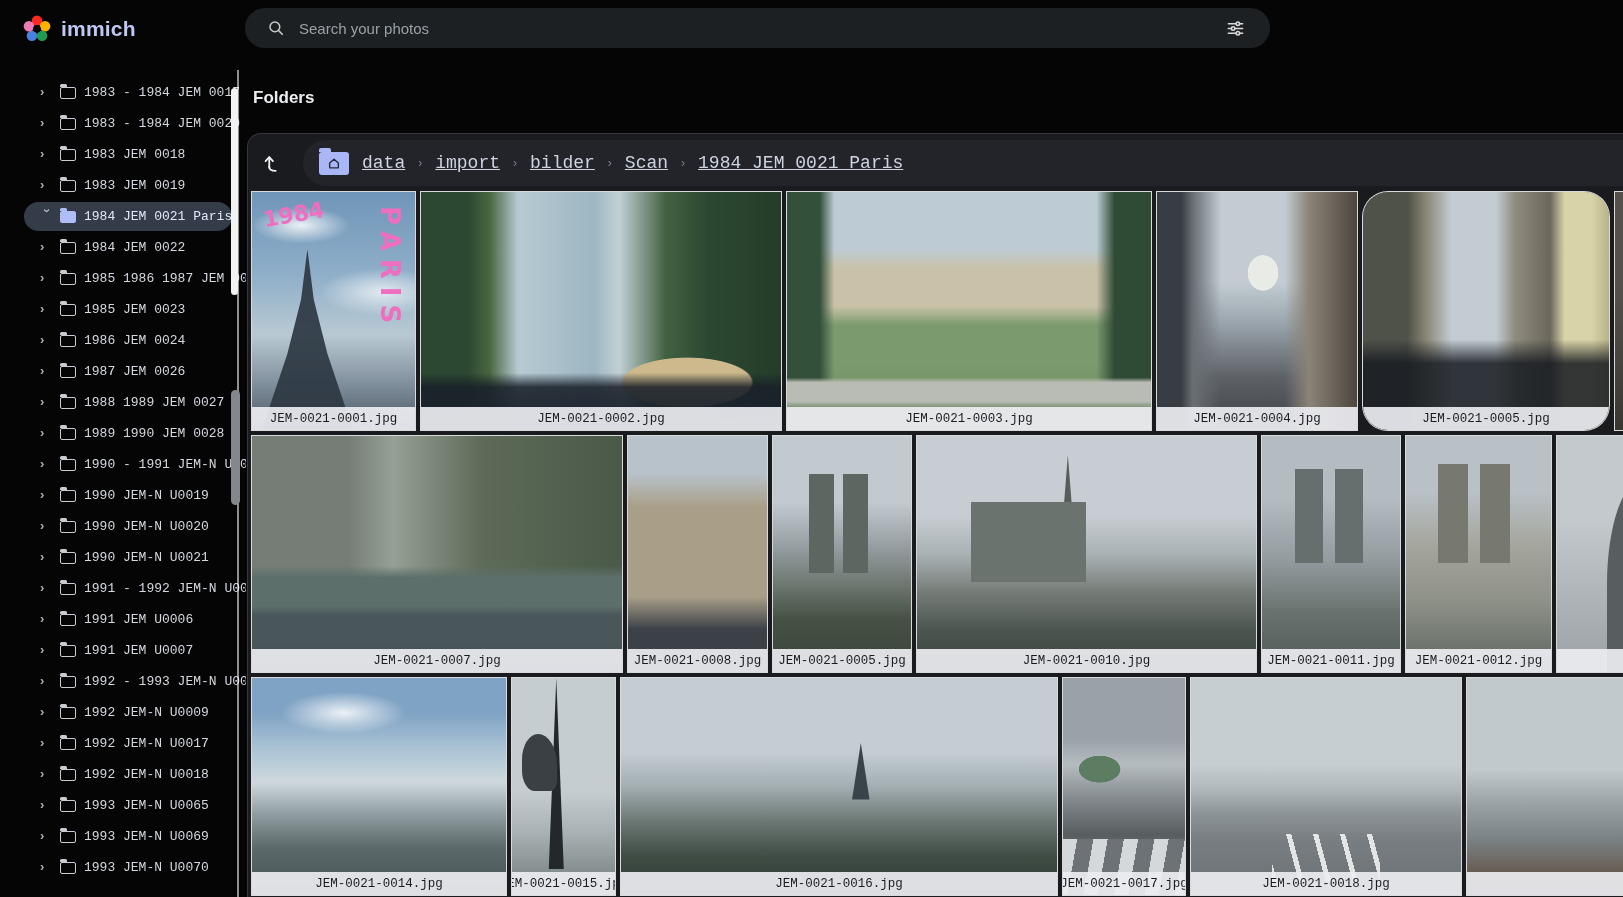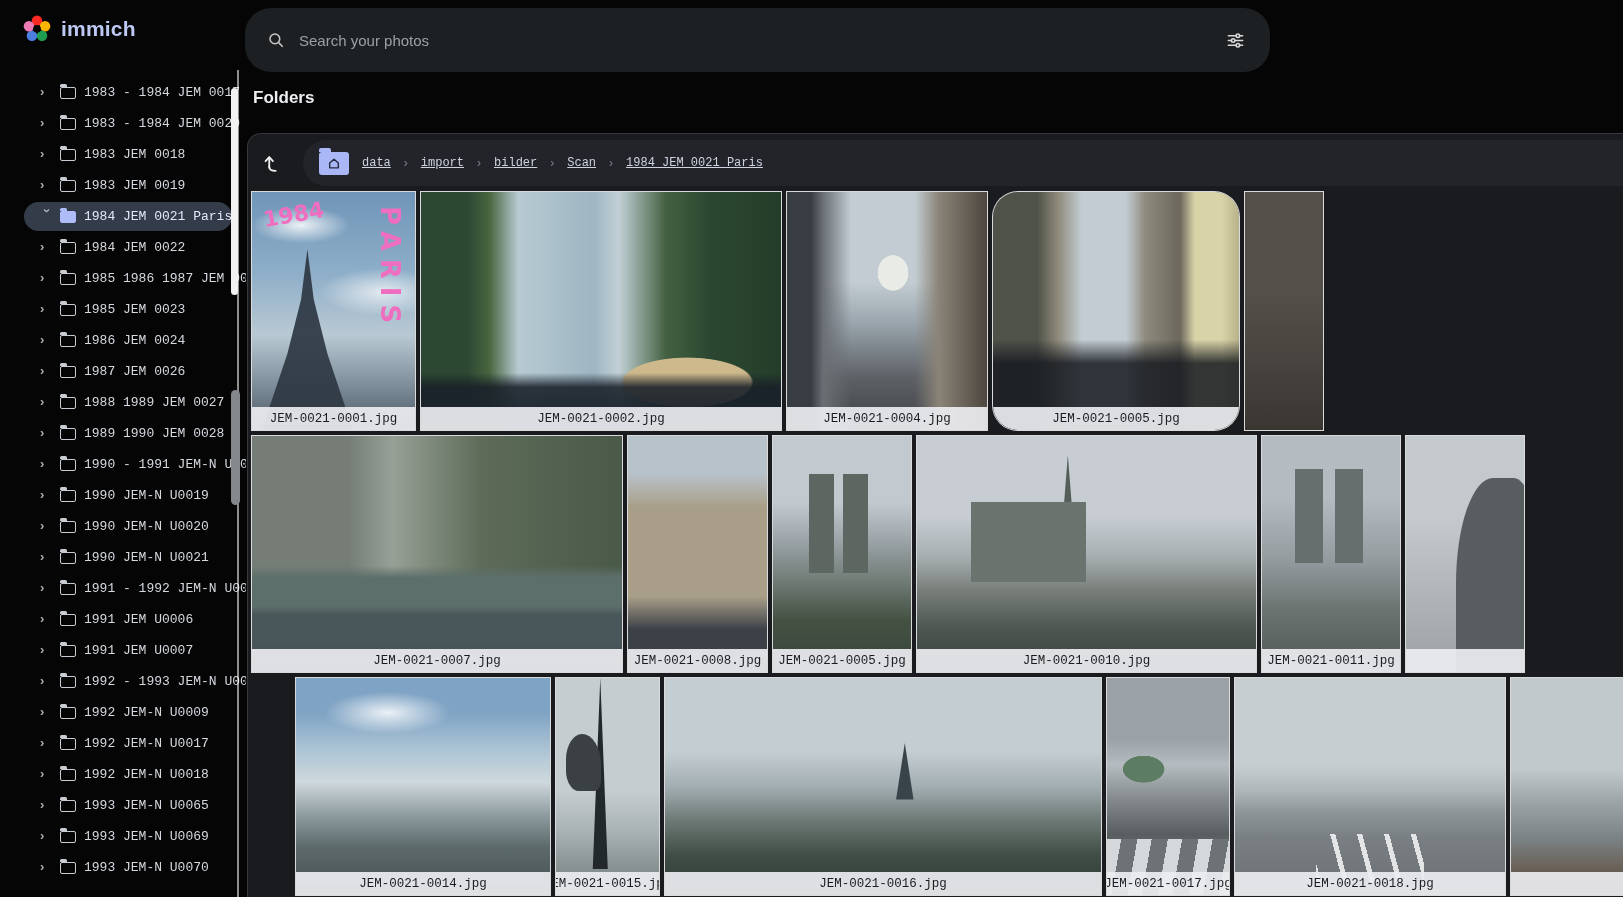--- a/index.html
+++ b/index.html
@@ -3,21 +3,21 @@
 <meta charset="utf-8">
 <style>
   * { box-sizing: border-box; margin: 0; padding: 0; }
   html,body { width:1623px; height:897px; overflow:hidden; background:#050505; }
   body { font-family:"Liberation Sans", sans-serif; position:relative; }
 
   
   .header { position:absolute; top:0; left:8px; width:1623px; height:64px; background:#050505; z-index:30; }
   .logo { position:absolute; left:14px; top:14px; display:flex; align-items:center; gap:9px; }
   .logo-text { color:#bdc9f4; font-size:21px; font-weight:700; letter-spacing:.2px; }
-  .search-pill { position:absolute; left:237px; top:8px; width:1025px; height:64px; background:#1d2023; border-radius:26px; display:flex; align-items:center; padding:0 22px; }
+  .search-pill { position:absolute; left:237px; top:8px; width:1025px; height:40px; background:#1d2023; border-radius:26px; display:flex; align-items:center; padding:0 22px; }
   .search-icon { width:18px; height:18px; margin-right:14px; flex:none; }
   .search-input { flex:1; background:transparent; border:none; outline:none; color:#e5e5e5; font-size:15px; }
   .search-input::placeholder { color:#9aa0a6; }
   .tune-btn { width:26px; height:26px; flex:none; display:flex; align-items:center; justify-content:center; cursor:pointer; }
 
   
   .sidebar { position:absolute; top:64px; left:0; width:246px; height:833px; background:#050505; overflow:hidden; padding-top:13px; }
   .tree-item { height:31px; display:flex; align-items:center; padding-left:40px; cursor:pointer; color:#d4d8df; }
   .tree-item .chev { width:14px; font-size:13px; color:#aeb3ba; flex:none; font-weight:700; transform:translateY(-1px); }
   .tree-item .chev.open { transform:rotate(90deg) translateX(-1px); display:inline-block; }
@@ -37,21 +37,21 @@
 
   
   .page-title { position:absolute; left:253px; top:88px; color:#eceef1; font-size:17px; font-weight:700; z-index:20; }
   .panel { position:absolute; left:247px; top:133px; width:1376px; height:764px; background:#191b1e; border-top:1px solid #35383d; border-left:1px solid #35383d; border-top-left-radius:14px; overflow:hidden; }
   .crumb-row { position:absolute; left:0; top:4px; width:1376px; height:50px; }
   .back-btn { position:absolute; left:10px; top:11px; width:28px; height:28px; cursor:pointer; display:flex; align-items:center; justify-content:center; }
   .crumb-pill { position:absolute; left:55px; top:2px; right:0; height:46px; background:#222429; border-radius:23px 0 0 23px; display:flex; align-items:center; padding-left:16px; gap:13px; }
   .home-ic { width:30px; height:23px; background:#a9b7f7; border-radius:3px; position:relative; flex:none; display:flex; align-items:center; justify-content:center; }
   .home-ic::before { content:""; position:absolute; top:-4px; left:0; width:12px; height:4px; background:#a9b7f7; border-radius:2px 2px 0 0; }
   .crumbs { display:flex; align-items:center; gap:13px; }
-  .crumb { font-family:"Liberation Mono","DejaVu Sans Mono",monospace; font-size:12px; color:#ced3e0; text-decoration:underline; cursor:pointer; white-space:nowrap; }
+  .crumb { font-family:"Liberation Mono","DejaVu Sans Mono",monospace; font-size:18px; color:#ced3e0; text-decoration:underline; cursor:pointer; white-space:nowrap; }
   .crumb-sep { color:#7e838c; font-size:12px; }
 
   
   .grid-row { position:absolute; left:3px; display:flex; gap:4px; }
   .tile { position:relative; flex:none; border:1px solid rgba(250,250,252,.85); background:#222; overflow:hidden; cursor:pointer; }
   .tile .ph { position:absolute; inset:0; }
   .tile .cap { position:absolute; left:0; right:0; bottom:0; height:23px; background:rgba(236,237,241,.92); color:#1b1c1f; font-family:"Liberation Mono","DejaVu Sans Mono",monospace; font-size:12.5px; display:flex; align-items:center; justify-content:center; white-space:nowrap; overflow:hidden; }
 
   
   .p1{background:radial-gradient(70px 26px at 30% 14%,rgba(255,255,255,.85),transparent 70%),radial-gradient(90px 34px at 80% 42%,rgba(255,255,255,.7),transparent 70%),linear-gradient(180deg,#6f95b8 0%,#8fafc9 35%,#b9c9d3 60%,#7c8b98 82%,#4a5763 100%);}
@@ -298,20 +298,24 @@
     <div class="ph p1">
             <span class="ov-year">1984</span>
             <span class="ov-city">PARIS</span>
           </div>
     <div class="cap">JEM-0021-0001.jpg</div>
   </div>
         <div class="tile" style="width: 362px; height: 240px;">
     <div class="ph p2"></div>
     <div class="cap">JEM-0021-0002.jpg</div>
   </div>
+        <div class="tile" style="width: 366px; height: 240px;">
+    <div class="ph p3"></div>
+    <div class="cap">JEM-0021-0003.jpg</div>
+  </div>
         <div class="tile" style="width: 202px; height: 240px;">
     <div class="ph p4"></div>
     <div class="cap">JEM-0021-0004.jpg</div>
   </div>
         <div class="tile" style="width: 248px; height: 240px; border-radius: 26px;">
     <div class="ph p5"></div>
     <div class="cap">JEM-0021-0005.jpg</div>
   </div>
         <div class="tile" style="width: 80px; height: 240px;">
     <div class="ph p6"></div>
@@ -332,27 +336,31 @@
     <div class="cap">JEM-0021-0005.jpg</div>
   </div>
         <div class="tile" style="width: 341px; height: 238px;">
     <div class="ph p10"></div>
     <div class="cap">JEM-0021-0010.jpg</div>
   </div>
         <div class="tile" style="width: 140px; height: 238px;">
     <div class="ph p11"></div>
     <div class="cap">JEM-0021-0011.jpg</div>
   </div>
+        <div class="tile" style="width: 147px; height: 238px;">
+    <div class="ph p12"></div>
+    <div class="cap">JEM-0021-0012.jpg</div>
+  </div>
         <div class="tile" style="width: 120px; height: 238px;">
     <div class="ph p13"></div>
     <div class="cap"></div>
   </div>
       </div>
       <div class="grid-row" style="top: 543px;">
-        <div class="tile" style="width: 256px; height: 219px; margin-left: 44px;">
+        <div class="tile" style="width: 256px; height: 219px;">
     <div class="ph p14"></div>
     <div class="cap">JEM-0021-0014.jpg</div>
   </div>
         <div class="tile" style="width: 105px; height: 219px;">
     <div class="ph p15"></div>
     <div class="cap">JEM-0021-0015.jpg</div>
   </div>
         <div class="tile" style="width: 438px; height: 219px;">
     <div class="ph p16"></div>
     <div class="cap">JEM-0021-0016.jpg</div>

